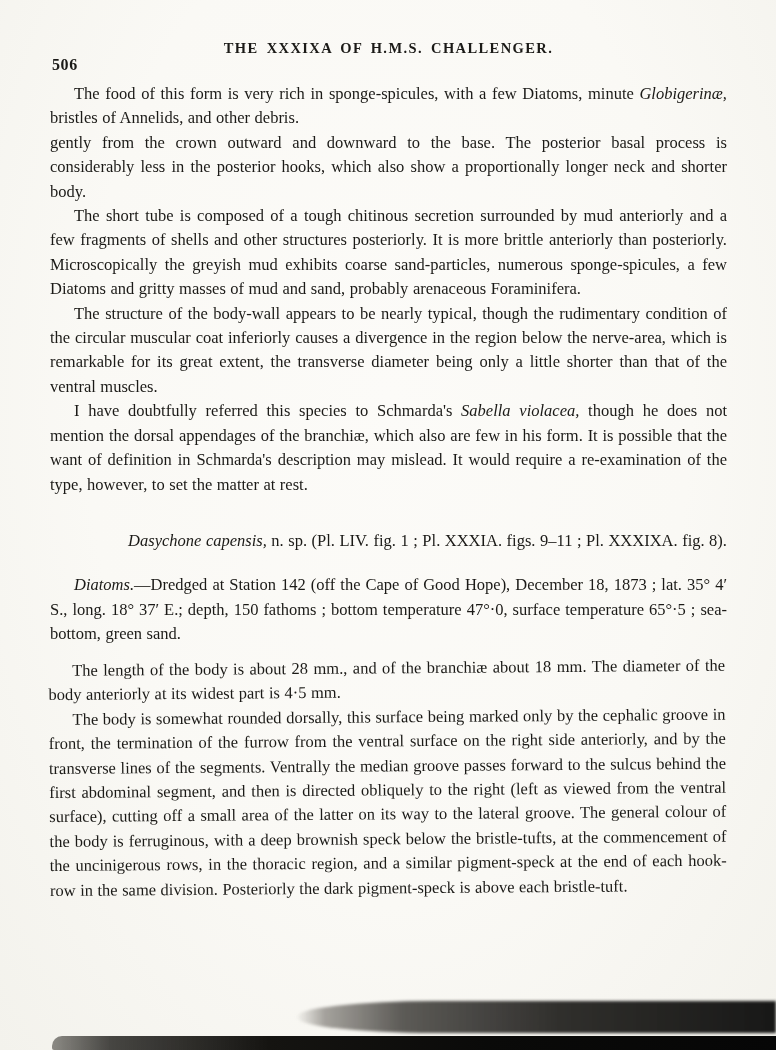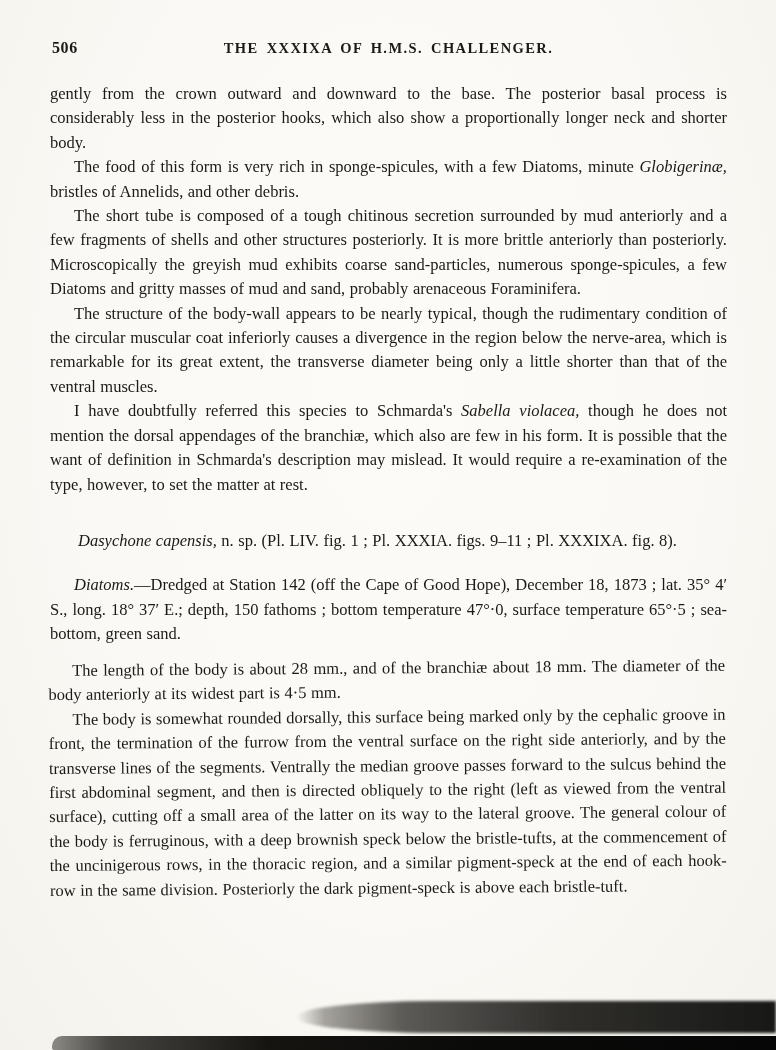--- a/index.html
+++ b/index.html
@@ -18,21 +18,21 @@
   .inner { padding: 38px 49px 0 50px; }
 
   .running-head {
     position: relative;
     height: 20px;
     margin-bottom: 24px;
   }
   .page-num {
     position: absolute;
     left: 2px;
-    top: 1px;
+    top: 18px;
     font-size: 16px;
     font-weight: bold;
     letter-spacing: 0.6px;
   }
   .running-title {
     text-align: center;
     font-size: 14.5px;
     font-weight: bold;
     letter-spacing: 1.4px;
     word-spacing: 3px;
@@ -45,21 +45,21 @@
     text-align: justify;
     text-indent: 24px;
     word-spacing: 0.4px;
   }
   .no-indent { text-indent: 0; }
   .i { font-style: italic; }
 
   .species-heading {
     font-size: 16.5px;
     line-height: 24.4px;
-    text-align: left;
+    text-align: right;
     padding-left: 58px;
     text-indent: -30px;
     margin-top: 32px;
     margin-bottom: 20px;
     word-spacing: 0.4px;
   }
 
   .habitat { margin-bottom: 12px; }
 
   .lower-block {
@@ -103,23 +103,23 @@
 <body>
 
 <div class="page">
   <div class="inner">
 
     <header class="running-head">
       <span class="page-num">506</span>
       <div class="running-title">THE XXXIXA OF H.M.S. CHALLENGER.</div>
     </header>
 
+    <p class="body-p"><span>The food of this form is very rich in sponge-spicules, with a few Diatoms, minute </span><span class="i">Globigerinæ,</span><span> bristles of Annelids, and other debris.</span></p>
+
     <p class="body-p no-indent"><span>gently from the crown outward and downward to the base.  The posterior basal process is considerably less in the posterior hooks, which also show a proportionally longer neck and shorter body.</span></p>
-
-    <p class="body-p"><span>The food of this form is very rich in sponge-spicules, with a few Diatoms, minute </span><span class="i">Globigerinæ,</span><span> bristles of Annelids, and other debris.</span></p>
 
     <p class="body-p"><span>The short tube is composed of a tough chitinous secretion surrounded by mud anteriorly and a few fragments of shells and other structures posteriorly.  It is more brittle anteriorly than posteriorly.  Microscopically the greyish mud exhibits coarse sand-particles, numerous sponge-spicules, a few Diatoms and gritty masses of mud and sand, probably arenaceous Foraminifera.</span></p>
 
     <p class="body-p"><span>The structure of the body-wall appears to be nearly typical, though the rudimentary condition of the circular muscular coat inferiorly causes a divergence in the region below the nerve-area, which is remarkable for its great extent, the transverse diameter being only a little shorter than that of the ventral muscles.</span></p>
 
     <p class="body-p"><span>I have doubtfully referred this species to Schmarda's </span><span class="i">Sabella violacea,</span><span> though he does not mention the dorsal appendages of the branchiæ, which also are few in his form.  It is possible that the want of definition in Schmarda's description may mislead.  It would require a re-examination of the type, however, to set the matter at rest.</span></p>
 
     <p class="species-heading"><span class="i">Dasychone capensis,</span><span> n. sp. (Pl. LIV. fig. 1 ; Pl. XXXIA. figs. 9–11 ; Pl. XXXIXA. fig. 8).</span></p>
 
     <p class="body-p habitat"><span class="i">Diatoms.</span><span>—Dredged at Station 142 (off the Cape of Good Hope), December 18, 1873 ; lat. 35° 4′ S., long. 18° 37′ E.; depth, 150 fathoms ; bottom temperature 47°·0, surface temperature 65°·5 ; sea-bottom, green sand.</span></p>

